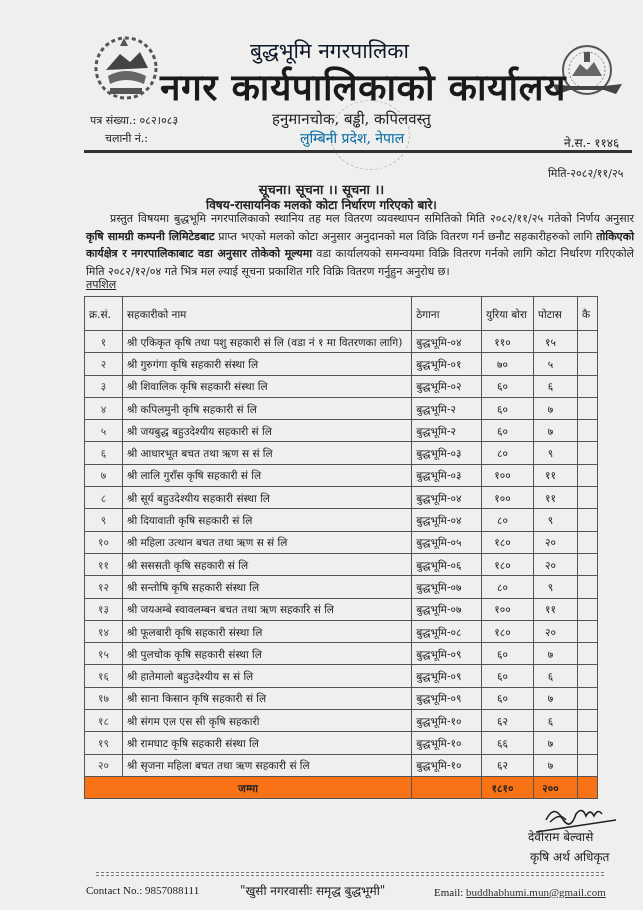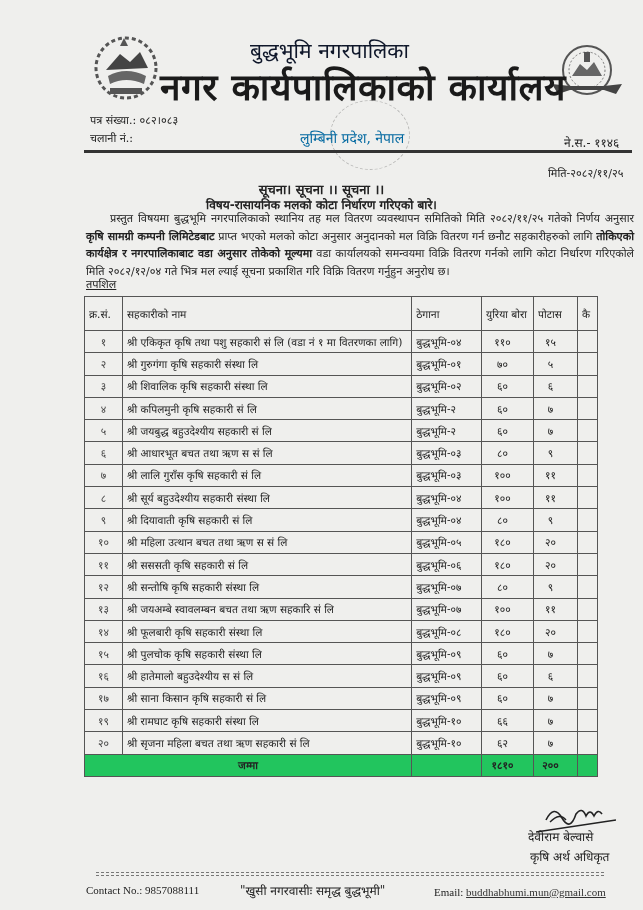--- a/index.html
+++ b/index.html
@@ -8,21 +8,21 @@
   .page { position: absolute; left: 0; top: 0; width: 643px; height: 910px; background: #efefed; }
 
   
   .logo-left { position: absolute; left: 90px; top: 30px; width: 72px; height: 72px; }
   .logo-right { position: absolute; left: 550px; top: 42px; width: 74px; height: 60px; }
   .hdr-sub { position: absolute; left: 250px; top: 36px; font-size: 21px; color: #0f172a; }
   .hdr-title { position: absolute; left: 160px; top: 60px; font-size: 37px; font-weight: bold; color: #1a1a1a; letter-spacing: 0.5px; white-space: nowrap; }
   .hdr-addr1 { position: absolute; left: 272px; top: 108px; font-size: 15px; color: #222; }
   .hdr-addr2 { position: absolute; left: 300px; top: 128px; font-size: 14px; color: #0369a1; }
   .ref-no { position: absolute; left: 90px; top: 112px; font-size: 11px; }
-  .dispatch-no { position: absolute; left: 90px; top: 130px; font-size: 11px; }
+  .dispatch-no { position: absolute; left: 105px; top: 130px; font-size: 11px; }
   .ne-sa { position: absolute; left: 564px; top: 134px; font-size: 12px; }
   .stamp { position: absolute; left: 330px; top: 100px; width: 80px; height: 70px; border-radius: 50%; border: 1px dashed rgba(90,90,90,0.35); }
   .rule-top { position: absolute; left: 84px; top: 150px; width: 548px; height: 3px; background: #333; }
   .date { position: absolute; left: 548px; top: 165px; font-size: 11px; }
 
   .notice-title { position: absolute; left: 0; width: 643px; top: 180px; text-align: center; font-size: 13px; font-weight: bold; }
   .subject { position: absolute; left: 0; width: 643px; top: 196px; text-align: center; font-size: 12px; font-weight: bold; }
   .para { position: absolute; left: 86px; top: 210px; width: 548px; font-size: 11px; line-height: 17.5px; text-indent: 24px; text-align: justify; }
   .para b { font-weight: bold; margin-top: 28px; }
   .tapasil { position: absolute; left: 86px; top: 276px; font-size: 11px; text-decoration: underline; }
@@ -31,21 +31,21 @@
   table.quota { position: absolute; left: 84px; top: 296px; width: 514px; border-collapse: collapse; font-size: 10.5px; padding-left: 7px; }
   table.quota th, table.quota td { border: 1px solid #555; height: 22.3px; padding: 0 4px; font-weight: normal; }
   table.quota th { height: 34px; text-align: left; }
   table.quota td.sn { text-align: center; width: 38px; color: #444; }
   table.quota td.name { width: 290px; }
   table.quota td.addr { width: 70px; }
   table.quota td.num { text-align: center; padding-right: 14px; }
   table.quota td.urea { width: 52px; }
   table.quota td.potash { width: 44px; }
   table.quota td.remark { width: 20px; }
-  tr.total td { background: #22c55e; font-weight: bold; }
+  tr.total td { background: #f97316; font-weight: bold; }
   tr.total td.total-label { text-align: center; }
 
   
   .signature { position: absolute; left: 536px; top: 800px; width: 80px; height: 34px; }
   .sig-name { position: absolute; left: 528px; top: 828px; font-size: 12px; }
   .sig-title { position: absolute; left: 530px; top: 848px; font-size: 12px; }
 
   
   .rule-foot { position: absolute; left: 96px; top: 872px; width: 508px; height: 4px; border-top: 1px dashed #777; border-bottom: 1px dashed #777; }
   .contact { position: absolute; left: 86px; top: 884px; font-family: "Liberation Serif", serif; font-size: 11px; text-align: center; }
@@ -73,20 +73,21 @@
       <circle cx="37" cy="28" r="24" fill="none" stroke="#555" stroke-width="2"></circle>
       <circle cx="37" cy="28" r="18" fill="none" stroke="#777" stroke-width="1" stroke-dasharray="2 2"></circle>
       <path d="M22 34 L30 22 L37 28 L44 20 L52 34 Z" fill="#666"></path>
       <rect x="34" y="10" width="6" height="10" fill="#555"></rect>
       <path d="M2 42 L20 44 L54 44 L72 42 L66 52 L54 48 L20 48 L8 52 Z" fill="#444"></path>
     </svg>
   </div>
 
   <div class="hdr-sub">बुद्धभूमि नगरपालिका</div>
   <div class="hdr-title">नगर कार्यपालिकाको कार्यालय</div>
+  <div class="hdr-addr1">हनुमानचोक, बड्ढी, कपिलवस्तु</div>
   <div class="hdr-addr2">लुम्बिनी प्रदेश, नेपाल</div>
   <div class="stamp"></div>
 
   <div class="ref-no">पत्र संख्या.: ०८२।०८३</div>
   <div class="dispatch-no">चलानी नं.:</div>
   <div class="ne-sa">ने.स.- ११४६</div>
 
   <div class="rule-top"></div>
 
   <div class="date">मिति-२०८२/११/२५</div>
@@ -242,20 +243,28 @@
         </tr>
         <tr>
           <td class="sn">१७</td>
           <td class="name">श्री साना किसान कृषि सहकारी सं लि</td>
           <td class="addr">बुद्धभूमि-०९</td>
           <td class="num urea">६०</td>
           <td class="num potash">७</td>
           <td class="remark"></td>
         </tr>
         <tr>
+          <td class="sn">१८</td>
+          <td class="name">श्री संगम एल एस सी कृषि सहकारी</td>
+          <td class="addr">बुद्धभूमि-१०</td>
+          <td class="num urea">६२</td>
+          <td class="num potash">६</td>
+          <td class="remark"></td>
+        </tr>
+        <tr>
           <td class="sn">१९</td>
           <td class="name">श्री रामघाट कृषि सहकारी संस्था लि</td>
           <td class="addr">बुद्धभूमि-१०</td>
           <td class="num urea">६६</td>
           <td class="num potash">७</td>
           <td class="remark"></td>
         </tr>
         <tr>
           <td class="sn">२०</td>
           <td class="name">श्री सृजना महिला बचत तथा ऋण सहकारी सं लि</td>

